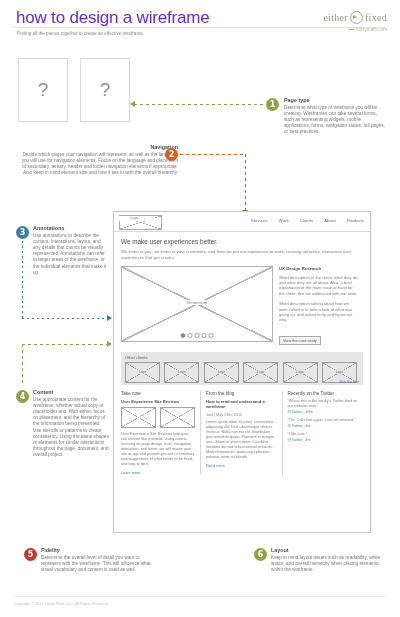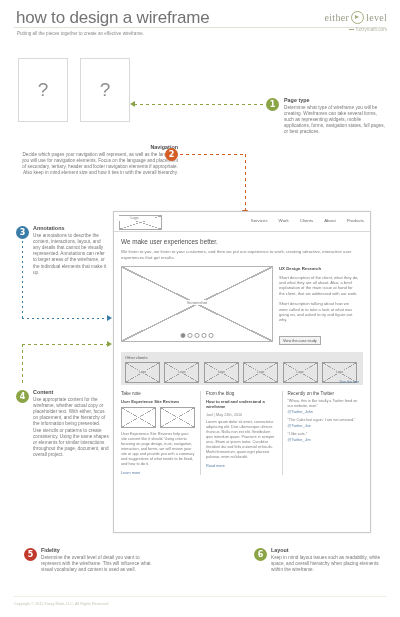--- a/index.html
+++ b/index.html
@@ -4,21 +4,21 @@
 <style>
   html,body{margin:0;padding:0;background:#ffffff;}
   body{width:400px;height:617px;overflow:hidden;
        font-family:"Liberation Sans","DejaVu Sans",sans-serif;
        color:#59595b;-webkit-font-smoothing:antialiased;}
   .page{position:relative;width:400px;height:617px;}
 
   
   .hdr{position:absolute;left:0;top:0;width:400px;height:50px;}
   .hdr-title{position:absolute;left:16px;top:8px;font-size:17px;font-weight:400;
-             color:#737373;letter-spacing:-0.2px;line-height:20px;}
+             color:#6d28d9;letter-spacing:-0.2px;line-height:20px;}
   .hdr-sub{position:absolute;left:17px;top:31px;width:180px;font-size:4.6px;
            line-height:6.4px;color:#8b8b8d;}
   .brand{position:absolute;right:13px;top:11px;font-family:"Liberation Serif","DejaVu Serif",serif;
          font-size:10px;color:#9a9a86;letter-spacing:.3px;display:flex;align-items:center;gap:2px;}
   .brand-mark{display:inline-block;width:11px;height:11px;border-radius:50%;
               border:1.1px solid #a3ad7b;position:relative;}
   .brand-mark:after{content:"";position:absolute;left:2.5px;top:2.6px;width:0;height:0;
             border-left:4px solid #a3ad7b;border-top:2.6px solid transparent;border-bottom:2.6px solid transparent;}
   .brand-url{position:absolute;right:13px;top:27px;font-size:4.6px;color:#b4b4a2;
              display:flex;align-items:center;gap:2px;}
@@ -112,21 +112,21 @@
 
 <div class="page">
 
   <div class="hdr">
     <div class="hdr-title">how to design a wireframe</div>
     <div class="rule"></div>
     <div class="hdr-sub">Putting all the pieces together to create an effective wireframe.</div>
     <div class="brand">
       <span>either</span>
       <span class="brand-mark"></span>
-      <span>level</span>
+      <span>fixed</span>
     </div>
     <div class="brand-url">
       <span class="dash"></span>
       <span>fuzzymath.com</span>
     </div>
   </div>
 
   <div class="qbox" style="left:18px;top:58px;">
     <span>?</span>
   </div>

